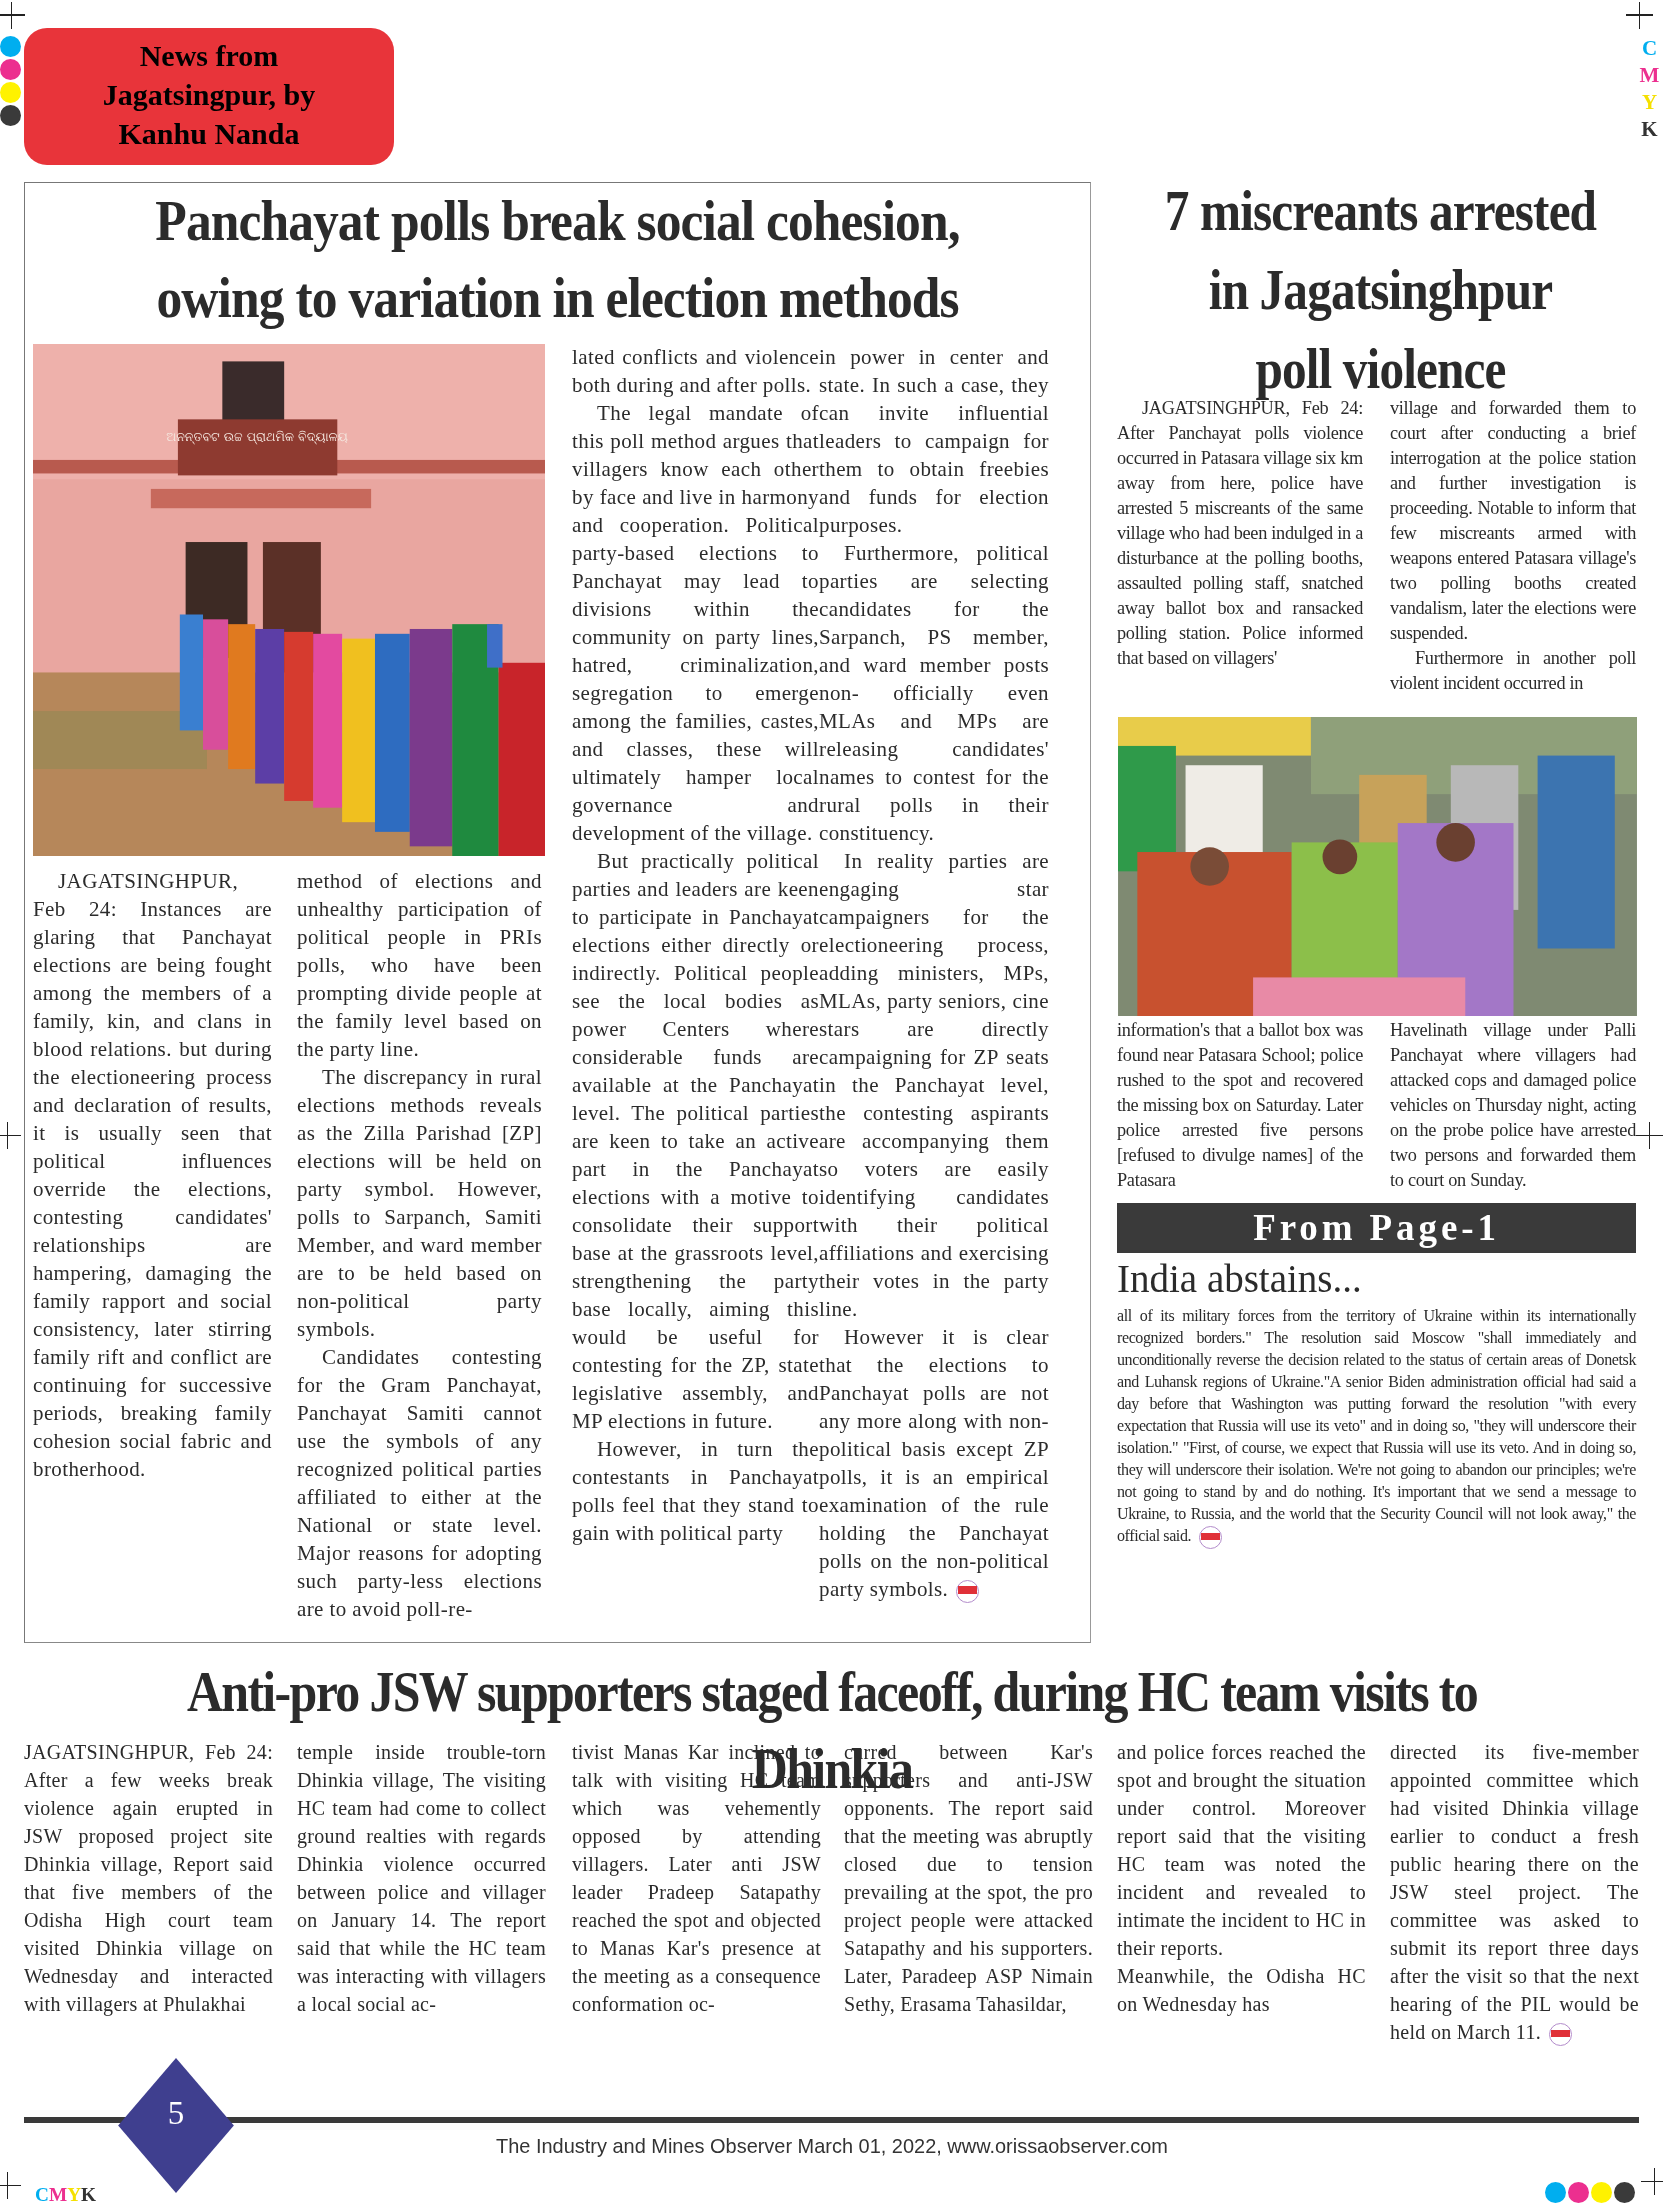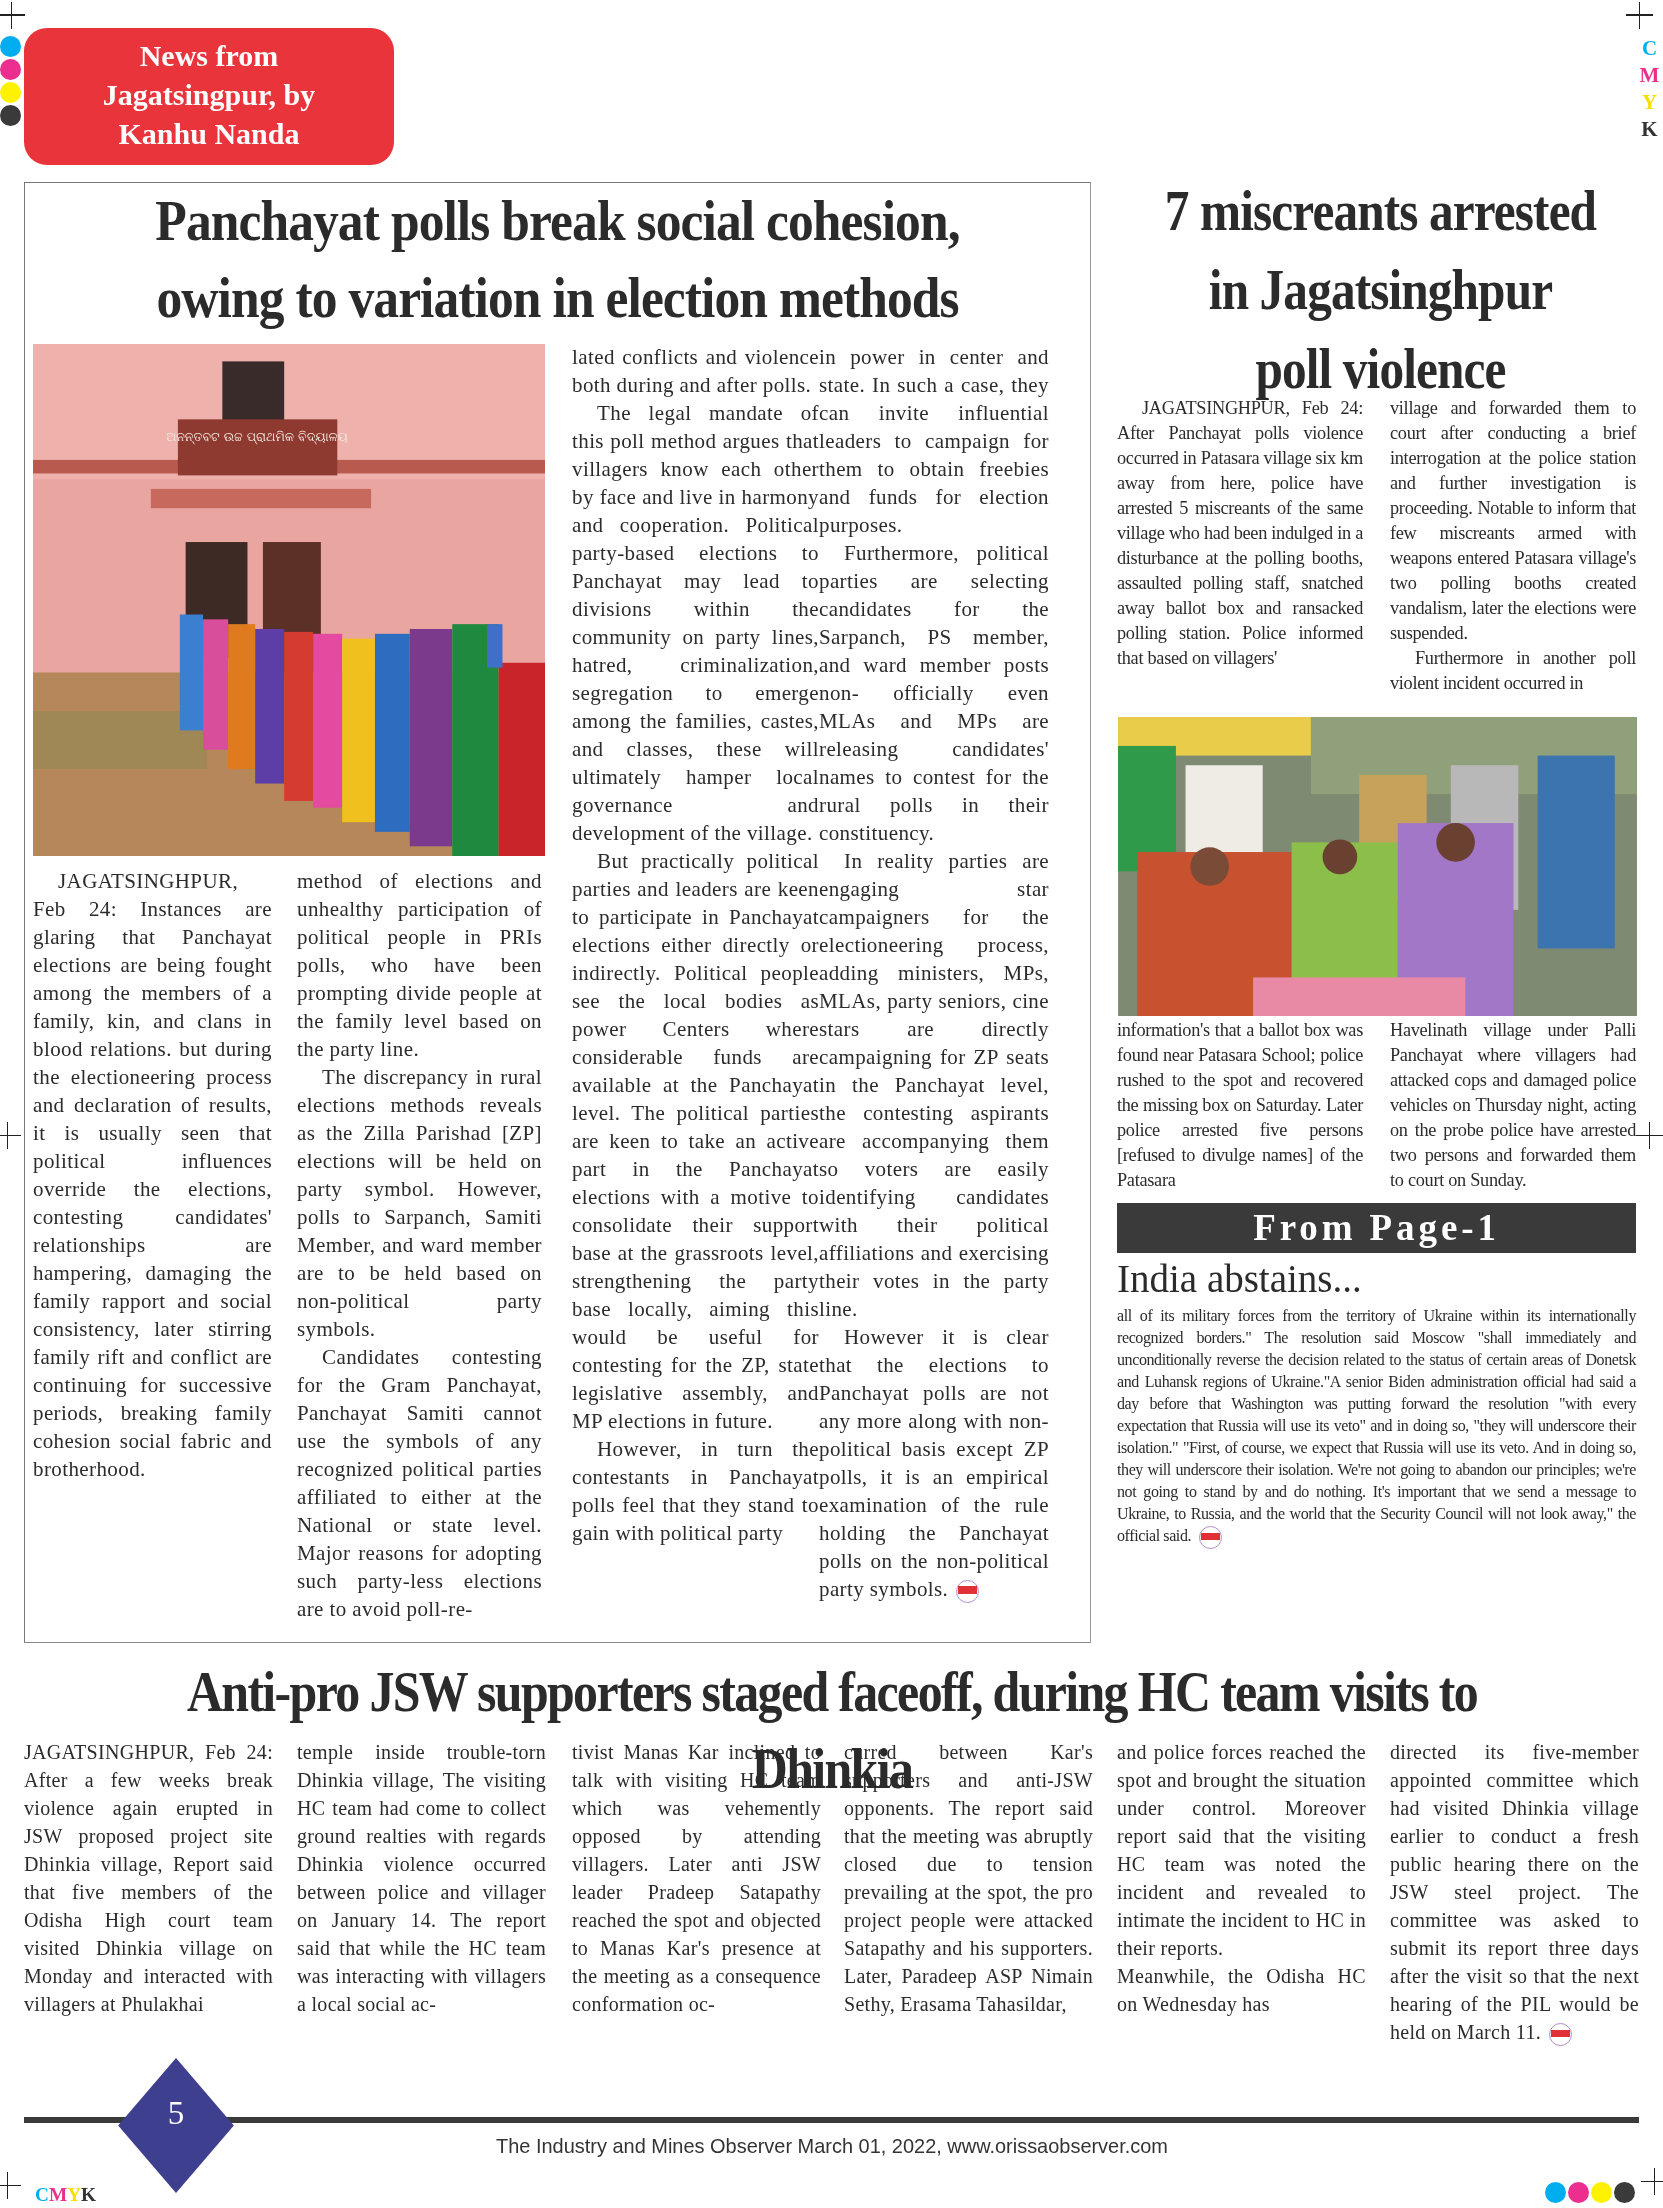--- a/index.html
+++ b/index.html
@@ -1,21 +1,21 @@
 <!DOCTYPE html>
 <html><head>
 <meta charset="utf-8">
 <style>
   html, body { margin:0; padding:0; background:#ffffff; }
   body { width:1664px; height:2208px; position:relative; overflow:hidden; color:#2b2b2b; font-family:"Liberation Serif", "DejaVu Serif", serif; }
   .reg-cross { position:absolute; width:27px; height:27px; }
   .reg-cross::before { content:""; position:absolute; left:12.6px; top:0; width:1.4px; height:27px; background:#222; }
   .reg-cross::after { content:""; position:absolute; top:12.6px; left:0; height:1.4px; width:27px; background:#222; }
   .dot { position:absolute; width:21px; height:21px; border-radius:50%; }
-  .badge { position:absolute; left:24px; top:28px; width:370px; height:137px; background:#e8343a; border-radius:23px; color:#ffffff; font-weight:bold; font-size:30px; line-height:39px; text-align:center; padding-top:7.7px; box-sizing:border-box; }
+  .badge { position:absolute; left:24px; top:28px; width:370px; height:137px; background:#e8343a; border-radius:23px; color:#000000; font-weight:bold; font-size:30px; line-height:39px; text-align:center; padding-top:7.7px; box-sizing:border-box; }
   .cmyk-letters { position:absolute; left:1639px; top:35px; font-weight:bold; font-size:21px; line-height:27px; text-align:center; width:21px; }
   .main-box { position:absolute; left:24px; top:182px; width:1067px; height:1461px; border:1.9px solid #777; border-right:1.4px solid #999; border-bottom:1.9px solid #888; box-sizing:border-box; }
   .headline1 { position:absolute; left:29px; top:183px; width:1057px; text-align:center; font-weight:bold; font-size:56px; line-height:77px; letter-spacing:-1px; transform:scaleX(0.92); transform-origin:center top; }
   .headline2 { position:absolute; left:1110px; top:172px; width:541px; text-align:center; font-weight:bold; font-size:56px; line-height:79px; letter-spacing:-1px; transform:scaleX(0.88); transform-origin:center top; }
   .col { position:absolute; font-size:21px; line-height:28px; text-align:justify; hyphens:manual; letter-spacing:0.4px; }
   .col p { margin:0; }
   .col .ind { text-indent:25px; }
   .col2 { position:absolute; font-size:18.3px; line-height:25px; text-align:justify; letter-spacing:-0.3px; }
   .col2 p { margin:0; }
   .col2 .ind { text-indent:25px; }
@@ -161,21 +161,21 @@
 
 <div class="from-page">From Page-1</div>
 <div class="india-title">India abstains...</div>
 <div class="india-body">
   <span>all of its military forces from the territory of Ukraine within its internationally recognized borders." The resolution said Moscow "shall immediately and unconditionally reverse the decision related to the status of certain areas of Donetsk and Luhansk regions of Ukraine."A senior Biden administration official had said a day before that Washington was putting forward the resolution "with every expectation that Russia will use its veto" and in doing so, "they will underscore their isolation." "First, of course, we expect that Russia will use its veto. And in doing so, they will underscore their isolation. We're not going to abandon our principles; we're not going to stand by and do nothing. It's important that we send a message to Ukraine, to Russia, and the world that the Security Council will not look away," the official said.</span><span class="imo"></span>
 </div>
 
 <div class="headline3">Anti-pro JSW supporters staged faceoff, during HC team visits to Dhinkia</div>
 
 <div class="bcol" style="left:24px;">
-    <p>JAGATSINGHPUR, Feb 24: After a few weeks break violence again erupted in JSW proposed project site Dhinkia village, Report said that five members of the Odisha High court team visited Dhinkia village on Monday and interacted with villagers at Phulakhai</p>
+    <p>JAGATSINGHPUR, Feb 24: After a few weeks break violence again erupted in JSW proposed project site Dhinkia village, Report said that five members of the Odisha High court team visited Dhinkia village on Wednesday and interacted with villagers at Phulakhai</p>
   </div>
 <div class="bcol" style="left:297px;">
     <p>temple inside trouble-torn Dhinkia village, The visiting HC team had come to collect ground realties with regards Dhinkia violence occurred between police and villager on January 14. The report said that while the HC team was interacting with villagers a local social ac-</p>
   </div>
 <div class="bcol" style="left:572px;">
     <p>tivist Manas Kar inclined to talk with visiting HC team which was vehemently opposed by attending villagers. Later anti JSW leader Pradeep Satapathy reached the spot and objected to Manas Kar's presence at the meeting as a consequence conformation oc-</p>
   </div>
 <div class="bcol" style="left:844px;">
     <p>curred between Kar's supporters and anti-JSW opponents. The report said that the meeting was abruptly closed due to tension prevailing at the spot, the pro project people were attacked Satapathy and his supporters. Later, Paradeep ASP Nimain Sethy, Erasama Tahasildar,</p>
   </div>

